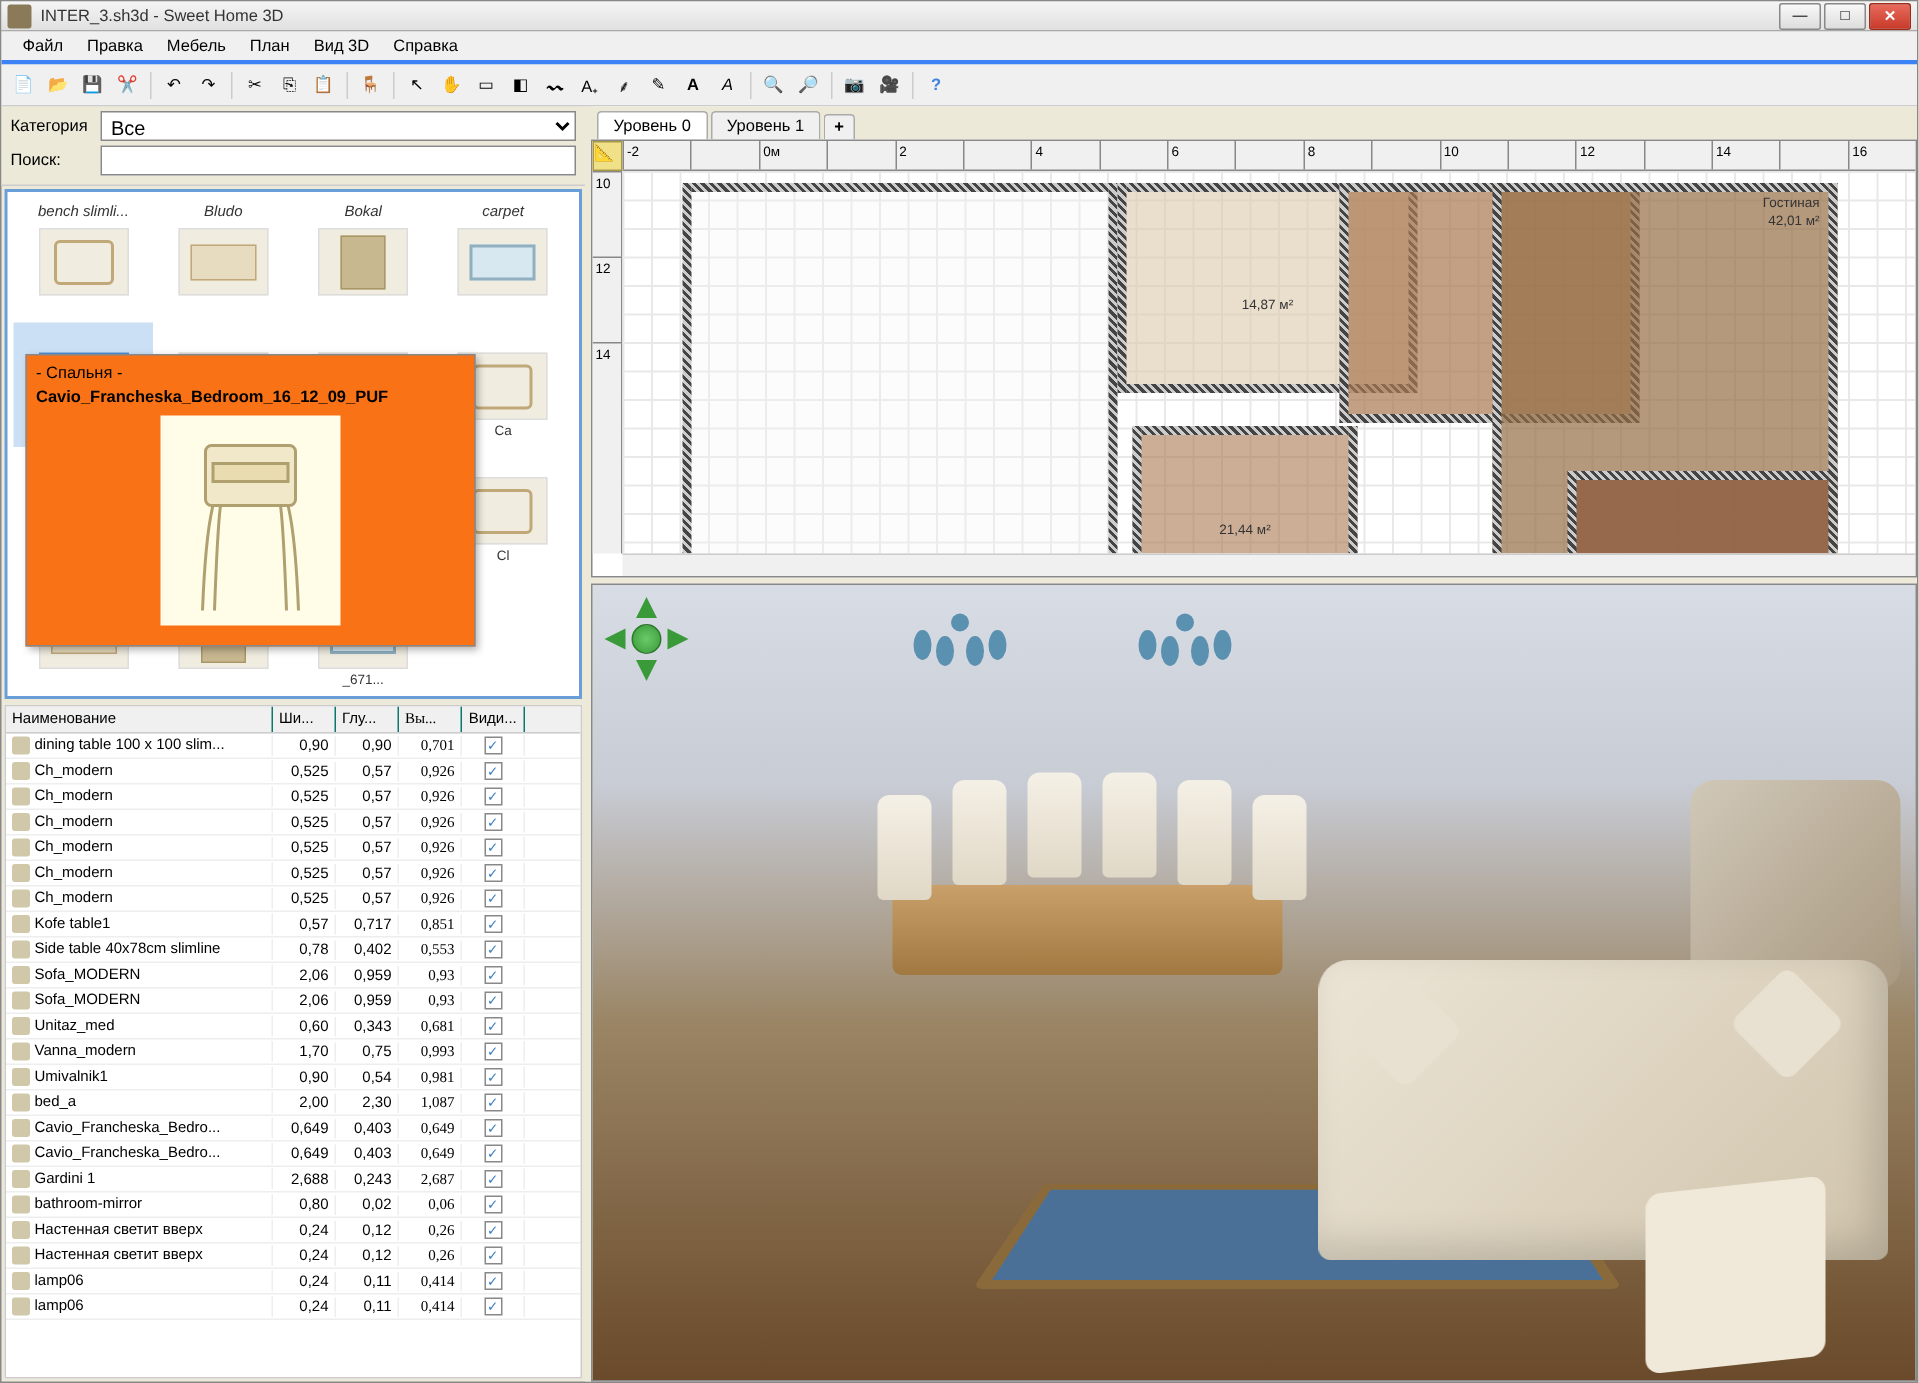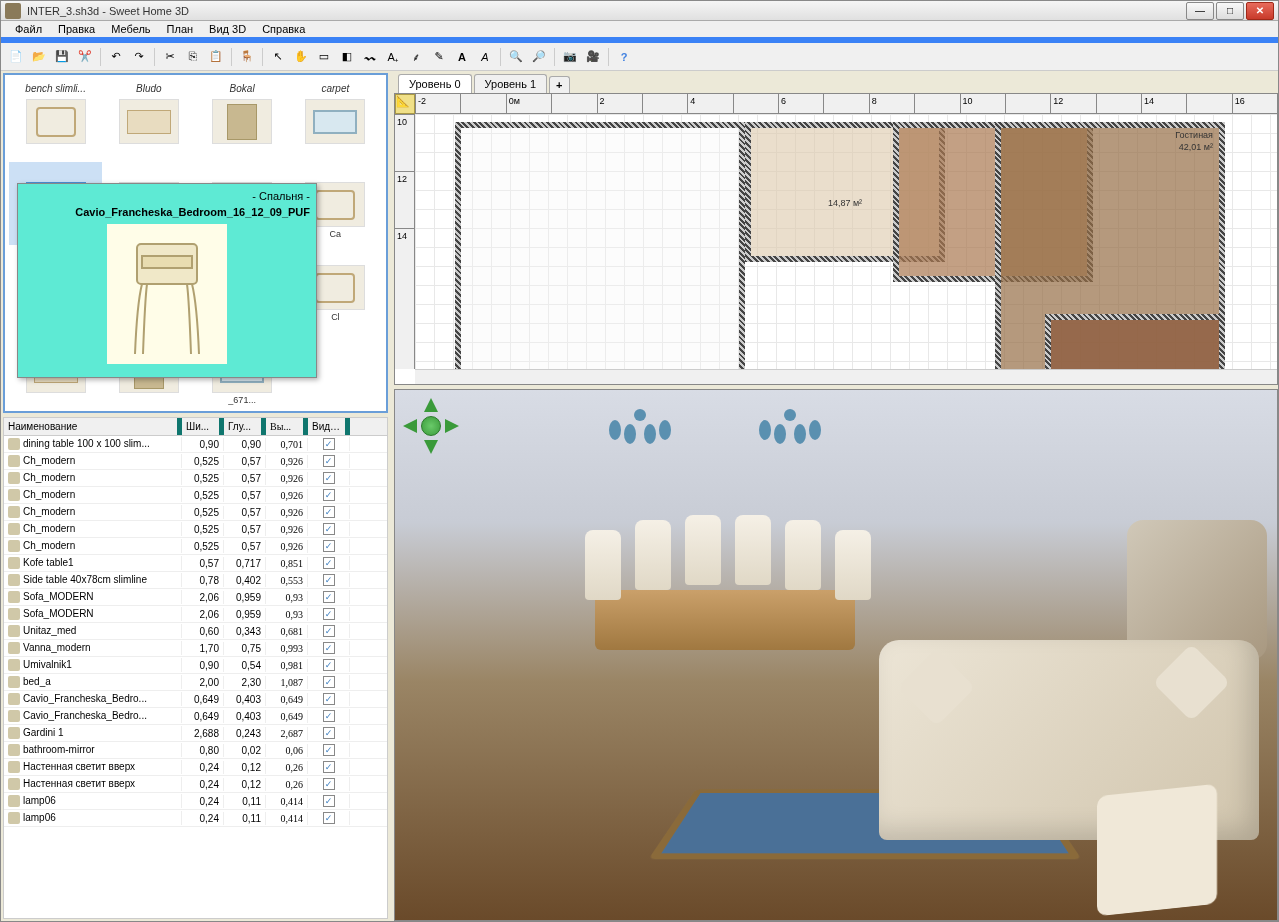--- a/index.html
+++ b/index.html
@@ -4,47 +4,47 @@
 <style>
 * { box-sizing: border-box; margin: 0; padding: 0; }
 body { font-family: "Segoe UI", Tahoma, sans-serif; font-size: 11px; background: #ece9d8; overflow: hidden; width: 1279px; height: 922px; }
 .window { width: 1279px; height: 922px; display: flex; flex-direction: column; border: 1px solid #888; }
 .titlebar { height: 20px; background: linear-gradient(to bottom, #f5f5f5, #e0e0e0); display: flex; align-items: center; padding: 0 4px; border-bottom: 1px solid #aaa; }
 .titlebar-icon { width: 16px; height: 16px; background: #8a7a5a; border-radius: 2px; margin-right: 6px; }
 .titlebar-title { flex: 1; color: #333; }
 .win-controls { display: flex; gap: 2px; }
 .win-btn { width: 28px; height: 18px; border: 1px solid #888; background: linear-gradient(to bottom, #f8f8f8, #ddd); border-radius: 2px; display: flex; align-items: center; justify-content: center; font-size: 10px; cursor: pointer; }
 .win-btn.close { background: linear-gradient(to bottom, #e86b5c, #c83a2a); color: white; border-color: #a02818; font-weight: bold; }
-.menubar { height: 22px; background: #f0f0f0; display: flex; align-items: center; padding: 0 6px; border-bottom: 6px solid #3b82f6; }
+.menubar { height: 22px; background: #f0f0f0; display: flex; align-items: center; padding: 0 6px; border-bottom: 3px solid #3b82f6; }
 .menu-item { padding: 2px 8px; cursor: pointer; }
 .toolbar { height: 28px; background: #f0f0f0; display: flex; align-items: center; padding: 2px 4px; border-bottom: 1px solid #ccc; gap: 1px; }
 .tb-btn { width: 22px; height: 22px; border: 1px solid transparent; display: flex; align-items: center; justify-content: center; cursor: pointer; border-radius: 2px; }
 .tb-sep { width: 1px; height: 18px; background: #ccc; margin: 0 3px; }
 .main-content { flex: 1; display: flex; min-height: 0; }
 .left-panel { width: 393px; display: flex; flex-direction: column; border-right: 4px solid #ece9d8; }
 .right-panel { flex: 1; display: flex; flex-direction: column; }
 .catalog-top { background: #ece9d8; padding: 3px 6px; border-bottom: 1px solid #ccc; }
 .catalog-row { display: flex; align-items: center; margin-bottom: 3px; }
 .catalog-label { width: 60px; }
 .catalog-select { flex: 1; background: white; border: 1px solid #888; padding: 2px; height: 20px; }
 .catalog-grid { flex: 0 0 340px; background: white; border: 2px solid #6a9ed8; margin: 2px; position: relative; overflow: hidden; }
 .catalog-items { display: grid; grid-template-columns: repeat(4, 1fr); gap: 0; padding: 4px; }
 .cat-item { display: flex; flex-direction: column; align-items: center; padding: 4px 2px; cursor: pointer; }
 .cat-item-title { font-size: 10px; font-style: italic; color: #333; text-align: center; height: 14px; overflow: hidden; white-space: nowrap; text-overflow: ellipsis; width: 100%; }
 .cat-item-img { width: 60px; height: 45px; background: #f0ece0; border: 1px solid #ddd; margin-top: 2px; display: flex; align-items: center; justify-content: center; font-size: 8px; color: #aaa; }
 .cat-item.selected { background: #cce0f5; }
 .cat-item.selected .cat-item-img { border-color: #4a90d9; }
 .cat-item-caption { font-size: 9px; color: #333; margin-top: 2px; height: 12px; overflow: hidden; width: 100%; text-align: center; text-overflow: ellipsis; white-space: nowrap; }
-.tooltip-box { position: absolute; top: 108px; left: 12px; width: 300px; height: 195px; background: #5eead4; border: 1px solid #888; box-shadow: 2px 2px 5px rgba(0,0,0,0.3); padding: 6px; z-index: 10; text-align: right; }
+.tooltip-box { position: absolute; top: 108px; left: 12px; width: 300px; height: 195px; background: #f97316; border: 1px solid #888; box-shadow: 2px 2px 5px rgba(0,0,0,0.3); padding: 6px; z-index: 10; text-align: left; }
 .tooltip-cat { font-size: 11px; margin-bottom: 4px; }
 .tooltip-name { font-size: 11px; font-weight: bold; margin-bottom: 6px; }
 .tooltip-img { width: 120px; height: 140px; margin: 0 auto; background: #fffde8; position: relative; }
 .furniture-list { flex: 1; background: white; border: 1px solid #ccc; margin: 2px; display: flex; flex-direction: column; overflow: hidden; }
 .fl-header { display: flex; background: #f0f0f0; border-bottom: 1px solid #ccc; font-size: 10px; }
-.fl-header-cell { border-right: 5px solid #0f766e; padding: 3px 4px; overflow: hidden; white-space: nowrap; text-overflow: ellipsis; }
+.fl-header-cell { border-right: 1px solid #0f766e; padding: 3px 4px; overflow: hidden; white-space: nowrap; text-overflow: ellipsis; }
 .fl-body { flex: 1; overflow-y: auto; }
 .fl-row { display: flex; border-bottom: 1px solid #eee; font-size: 10px; height: 17px; align-items: center; }
 .fl-cell { border-right: 1px solid #eee; padding: 1px 4px; overflow: hidden; white-space: nowrap; text-overflow: ellipsis; }
 .fl-cell.num { text-align: right; }
 .fl-icon { width: 12px; height: 12px; display: inline-block; background: #d0c8a8; margin-right: 3px; vertical-align: middle; border-radius: 2px; }
 .col-name { width: 178px; }
 .col-w { width: 42px; }
 .col-d { width: 42px; }
 .col-h { width: 42px; font-family: Liberation Serif, serif; }
 .col-vis { width: 42px; text-align: center; }
@@ -151,20 +151,32 @@
     <div class="tb-btn">🔎</div>
     <div class="tb-sep"></div>
     <div class="tb-btn">📷</div>
     <div class="tb-btn">🎥</div>
     <div class="tb-sep"></div>
     <div class="tb-btn" style="color:#4080e0;font-weight:bold;">?</div>
   </div>
 
   <div class="main-content">
     <div class="left-panel">
+      <div class="catalog-top">
+        <div class="catalog-row">
+          <span class="catalog-label">Категория</span>
+          <select class="catalog-select">
+            <option>Все</option>
+          </select>
+        </div>
+        <div class="catalog-row">
+          <span class="catalog-label">Поиск:</span>
+          <input class="catalog-select" value="" style="">
+        </div>
+      </div>
 
       <div class="catalog-grid">
         <div class="catalog-items" id="catalog-items">
             <div class="cat-item">
               <div class="cat-item-title">bench slimli...</div>
               <div class="cat-item-img">
                 <div class="thumb-table"></div>
               </div>
               <div class="cat-item-caption"></div>
             </div>
@@ -497,20 +509,23 @@
           <div class="plan-content">
             <div class="room r-hall"></div>
             <div class="room r1">
               <div class="room-label" style="left:50%;top:55%;transform:translateX(-50%);">14,87 м²</div>
             </div>
             <div class="room r2"></div>
             <div class="room r3">
               <div class="room-label" style="right:6px;top:2px;">Гостиная</div>
               <div class="room-label" style="right:6px;top:14px;">42,01 м²</div>
             </div>
+            <div class="room r4">
+              <div class="room-label" style="left:50%;top:45%;transform:translateX(-50%);">21,44 м²</div>
+            </div>
             <div class="room r5">
               
             </div>
           </div>
           <div class="hscroll"></div>
         </div>
       </div>
 
       <div class="view3d">
         <div class="nav-compass">

